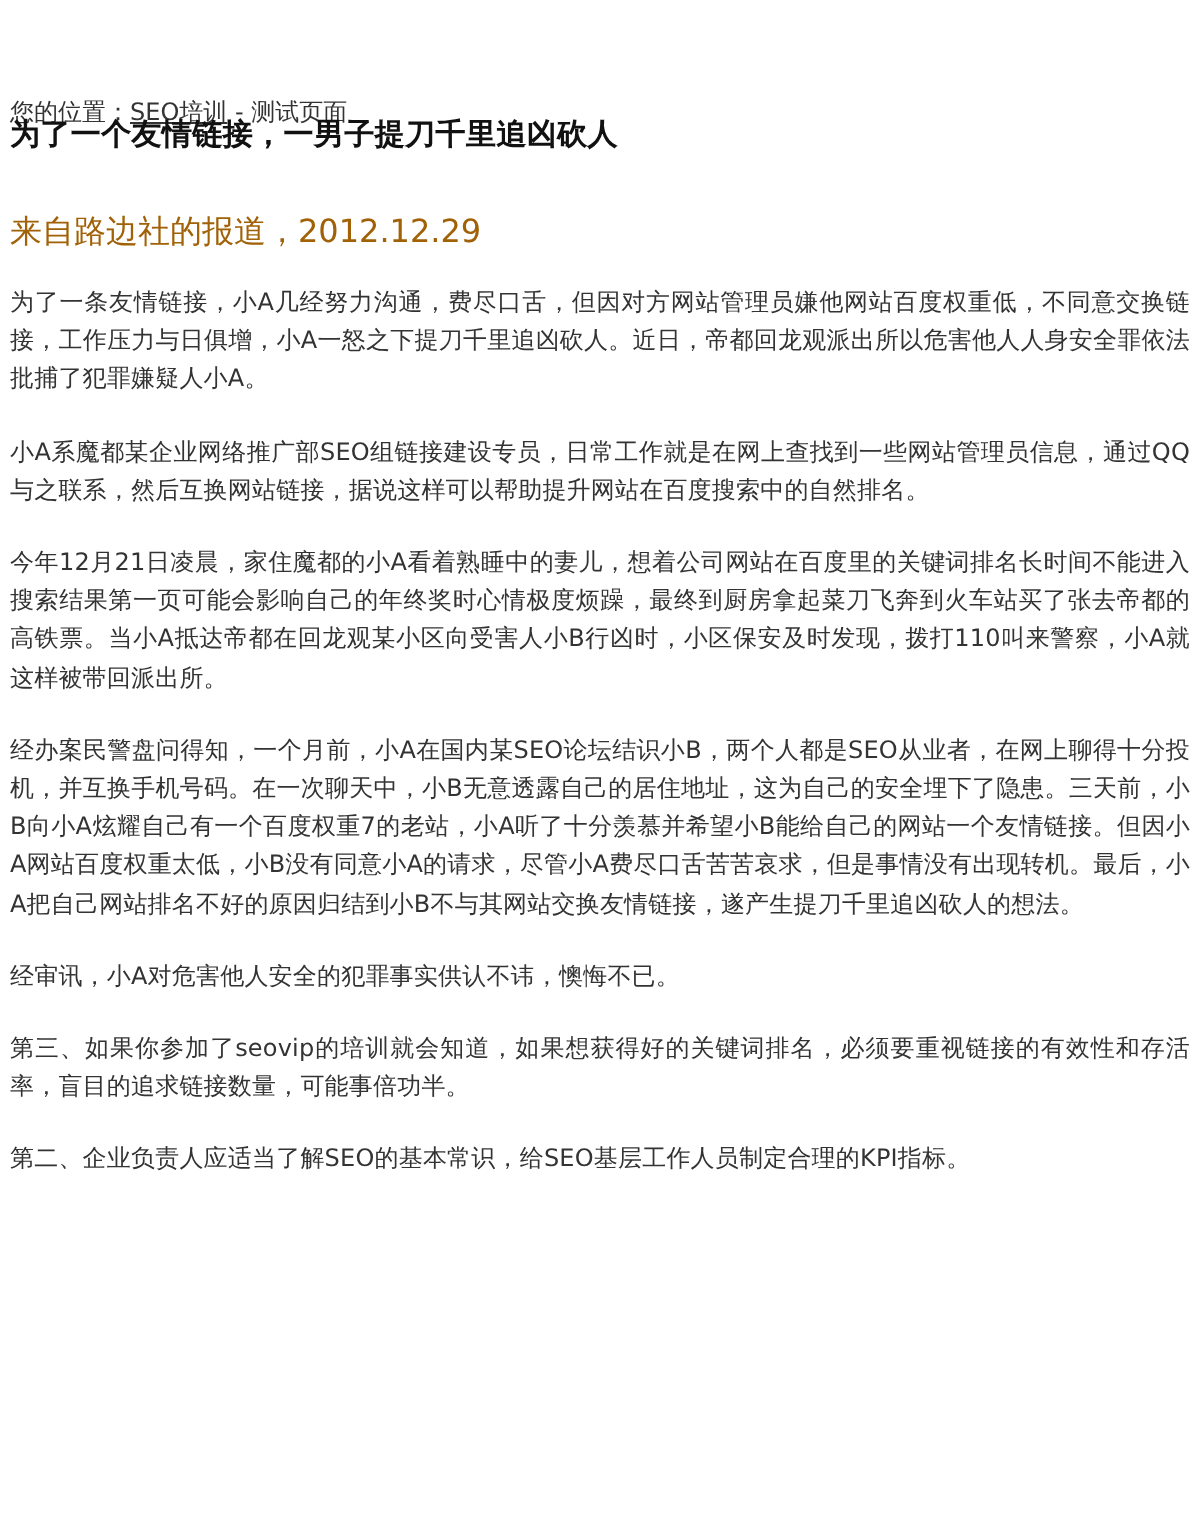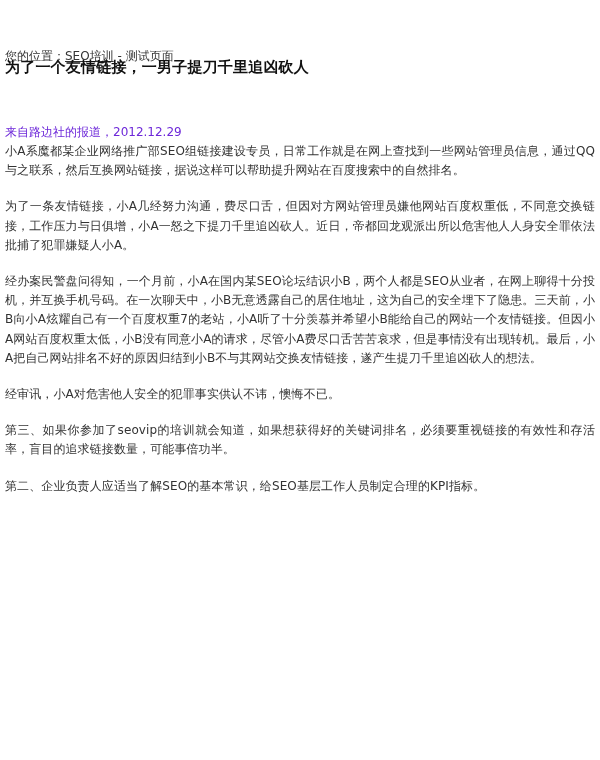--- a/index.html
+++ b/index.html
@@ -44,25 +44,25 @@
       font-size: 15px;
       font-weight: bold;
       color: #111;
       line-height: 26px;
       margin: 0;
       white-space: nowrap;
       letter-spacing: 0.2px;
     }
     .source {
       position: absolute;
-      top: 123px;
+      top: 107px;
       left: 5px;
-      font-size: 12px;
+      font-size: 16px;
       line-height: 18px;
-      color: #6d28d9;
+      color: #a16207;
       white-space: nowrap;
     }
     .source .date {
       text-decoration: none;
     }
     .body {
       position: absolute;
       top: 142px;
       left: 5px;
       width: 590px;
@@ -85,21 +85,22 @@
     <span>您的位置：</span><a href="#">SEO培训</a><span> - </span><span>测试页面</span>
   </div>
 
   <h1 class="title">为了一个友情链接，一男子提刀千里追凶砍人</h1>
 
   <div class="source">
     <span>来自路边社的报道，</span><span class="date">2012.12.29</span>
   </div>
 
   <div class="body">
+    <p>为了一条友情链接，小A几经努力沟通，费尽口舌，但因对方网站管理员嫌他网站百度权重低，不同意交换链接，工作压力与日俱增，小A一怒之下提刀千里追凶砍人。近日，帝都回龙观派出所以危害他人人身安全罪依法批捕了犯罪嫌疑人小A。</p>
     <p>小A系魔都某企业网络推广部SEO组链接建设专员，日常工作就是在网上查找到一些网站管理员信息，通过QQ与之联系，然后互换网站链接，据说这样可以帮助提升网站在百度搜索中的自然排名。</p>
-    <p>为了一条友情链接，小A几经努力沟通，费尽口舌，但因对方网站管理员嫌他网站百度权重低，不同意交换链接，工作压力与日俱增，小A一怒之下提刀千里追凶砍人。近日，帝都回龙观派出所以危害他人人身安全罪依法批捕了犯罪嫌疑人小A。</p>
+    <p>今年12月21日凌晨，家住魔都的小A看着熟睡中的妻儿，想着公司网站在百度里的关键词排名长时间不能进入搜索结果第一页可能会影响自己的年终奖时心情极度烦躁，最终到厨房拿起菜刀飞奔到火车站买了张去帝都的高铁票。当小A抵达帝都在回龙观某小区向受害人小B行凶时，小区保安及时发现，拨打110叫来警察，小A就这样被带回派出所。</p>
     <p>经办案民警盘问得知，一个月前，小A在国内某SEO论坛结识小B，两个人都是SEO从业者，在网上聊得十分投机，并互换手机号码。在一次聊天中，小B无意透露自己的居住地址，这为自己的安全埋下了隐患。三天前，小B向小A炫耀自己有一个百度权重7的老站，小A听了十分羡慕并希望小B能给自己的网站一个友情链接。但因小A网站百度权重太低，小B没有同意小A的请求，尽管小A费尽口舌苦苦哀求，但是事情没有出现转机。最后，小A把自己网站排名不好的原因归结到小B不与其网站交换友情链接，遂产生提刀千里追凶砍人的想法。</p>
     <p>经审讯，小A对危害他人安全的犯罪事实供认不讳，懊悔不已。</p>
     <p>第三、如果你参加了seovip的培训就会知道，如果想获得好的关键词排名，必须要重视链接的有效性和存活率，盲目的追求链接数量，可能事倍功半。</p>
     <p>第二、企业负责人应适当了解SEO的基本常识，给SEO基层工作人员制定合理的KPI指标。</p>
   </div>
 
 </div>
 
 </body></html>

